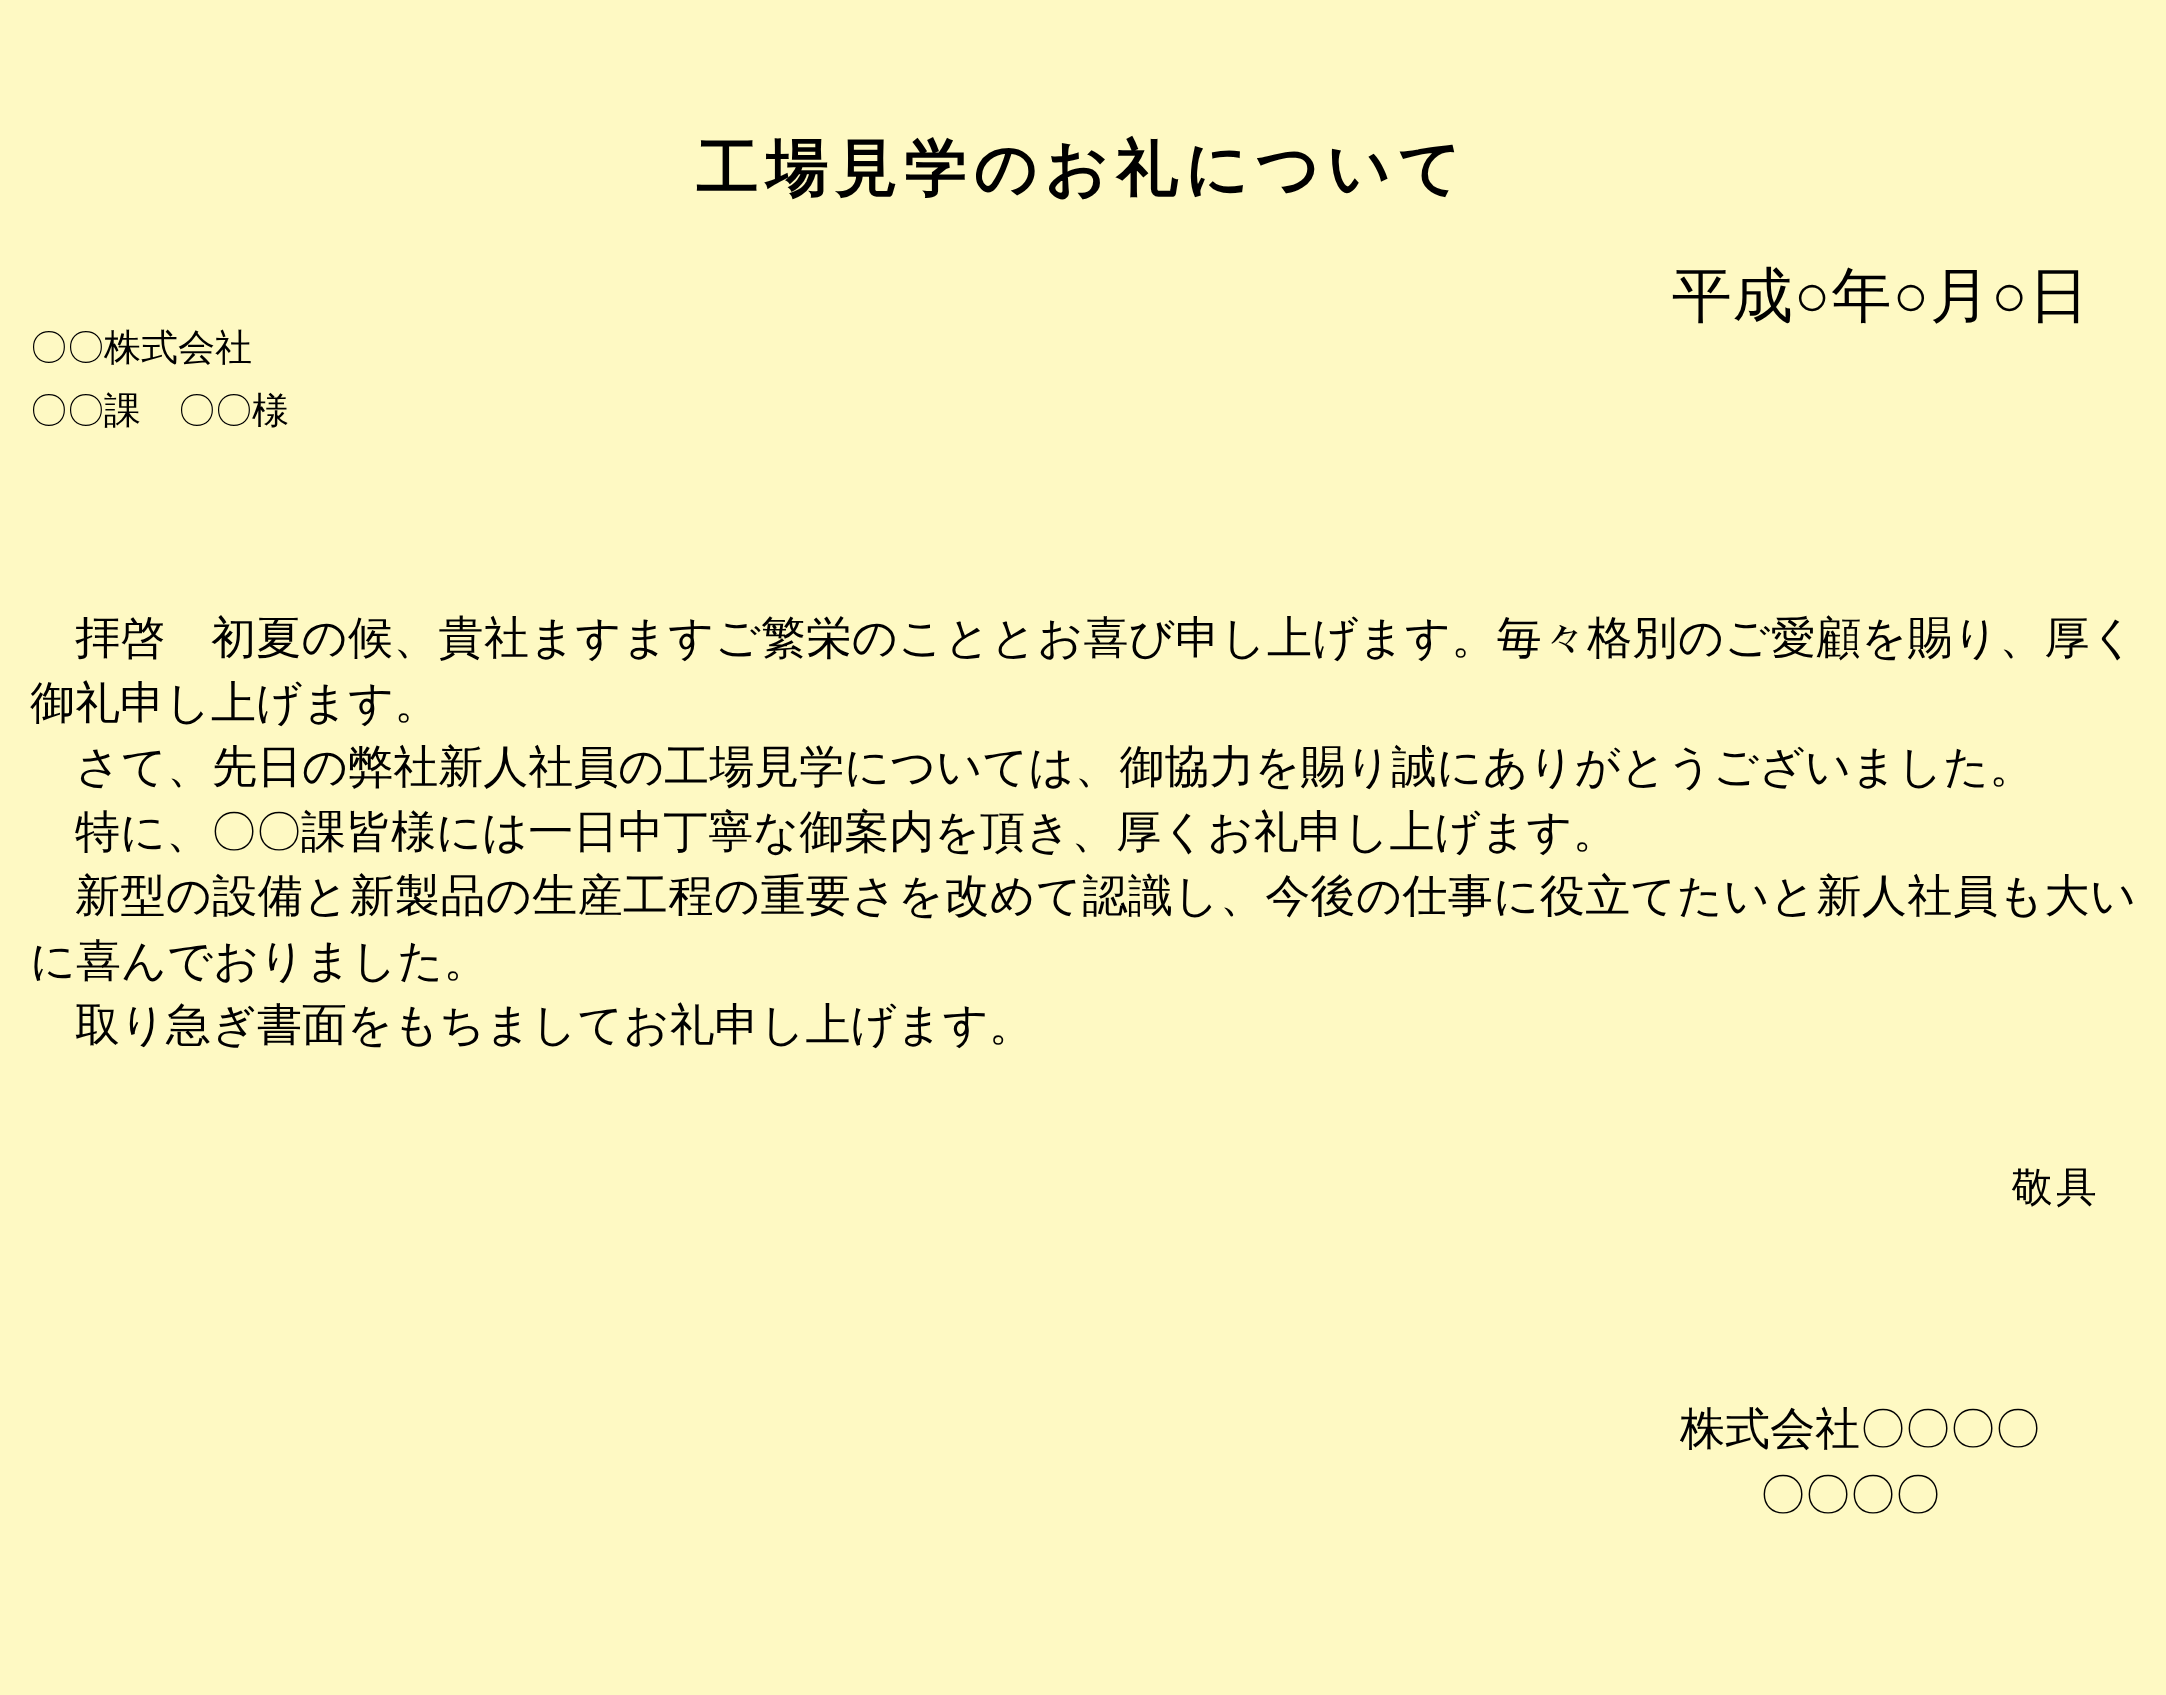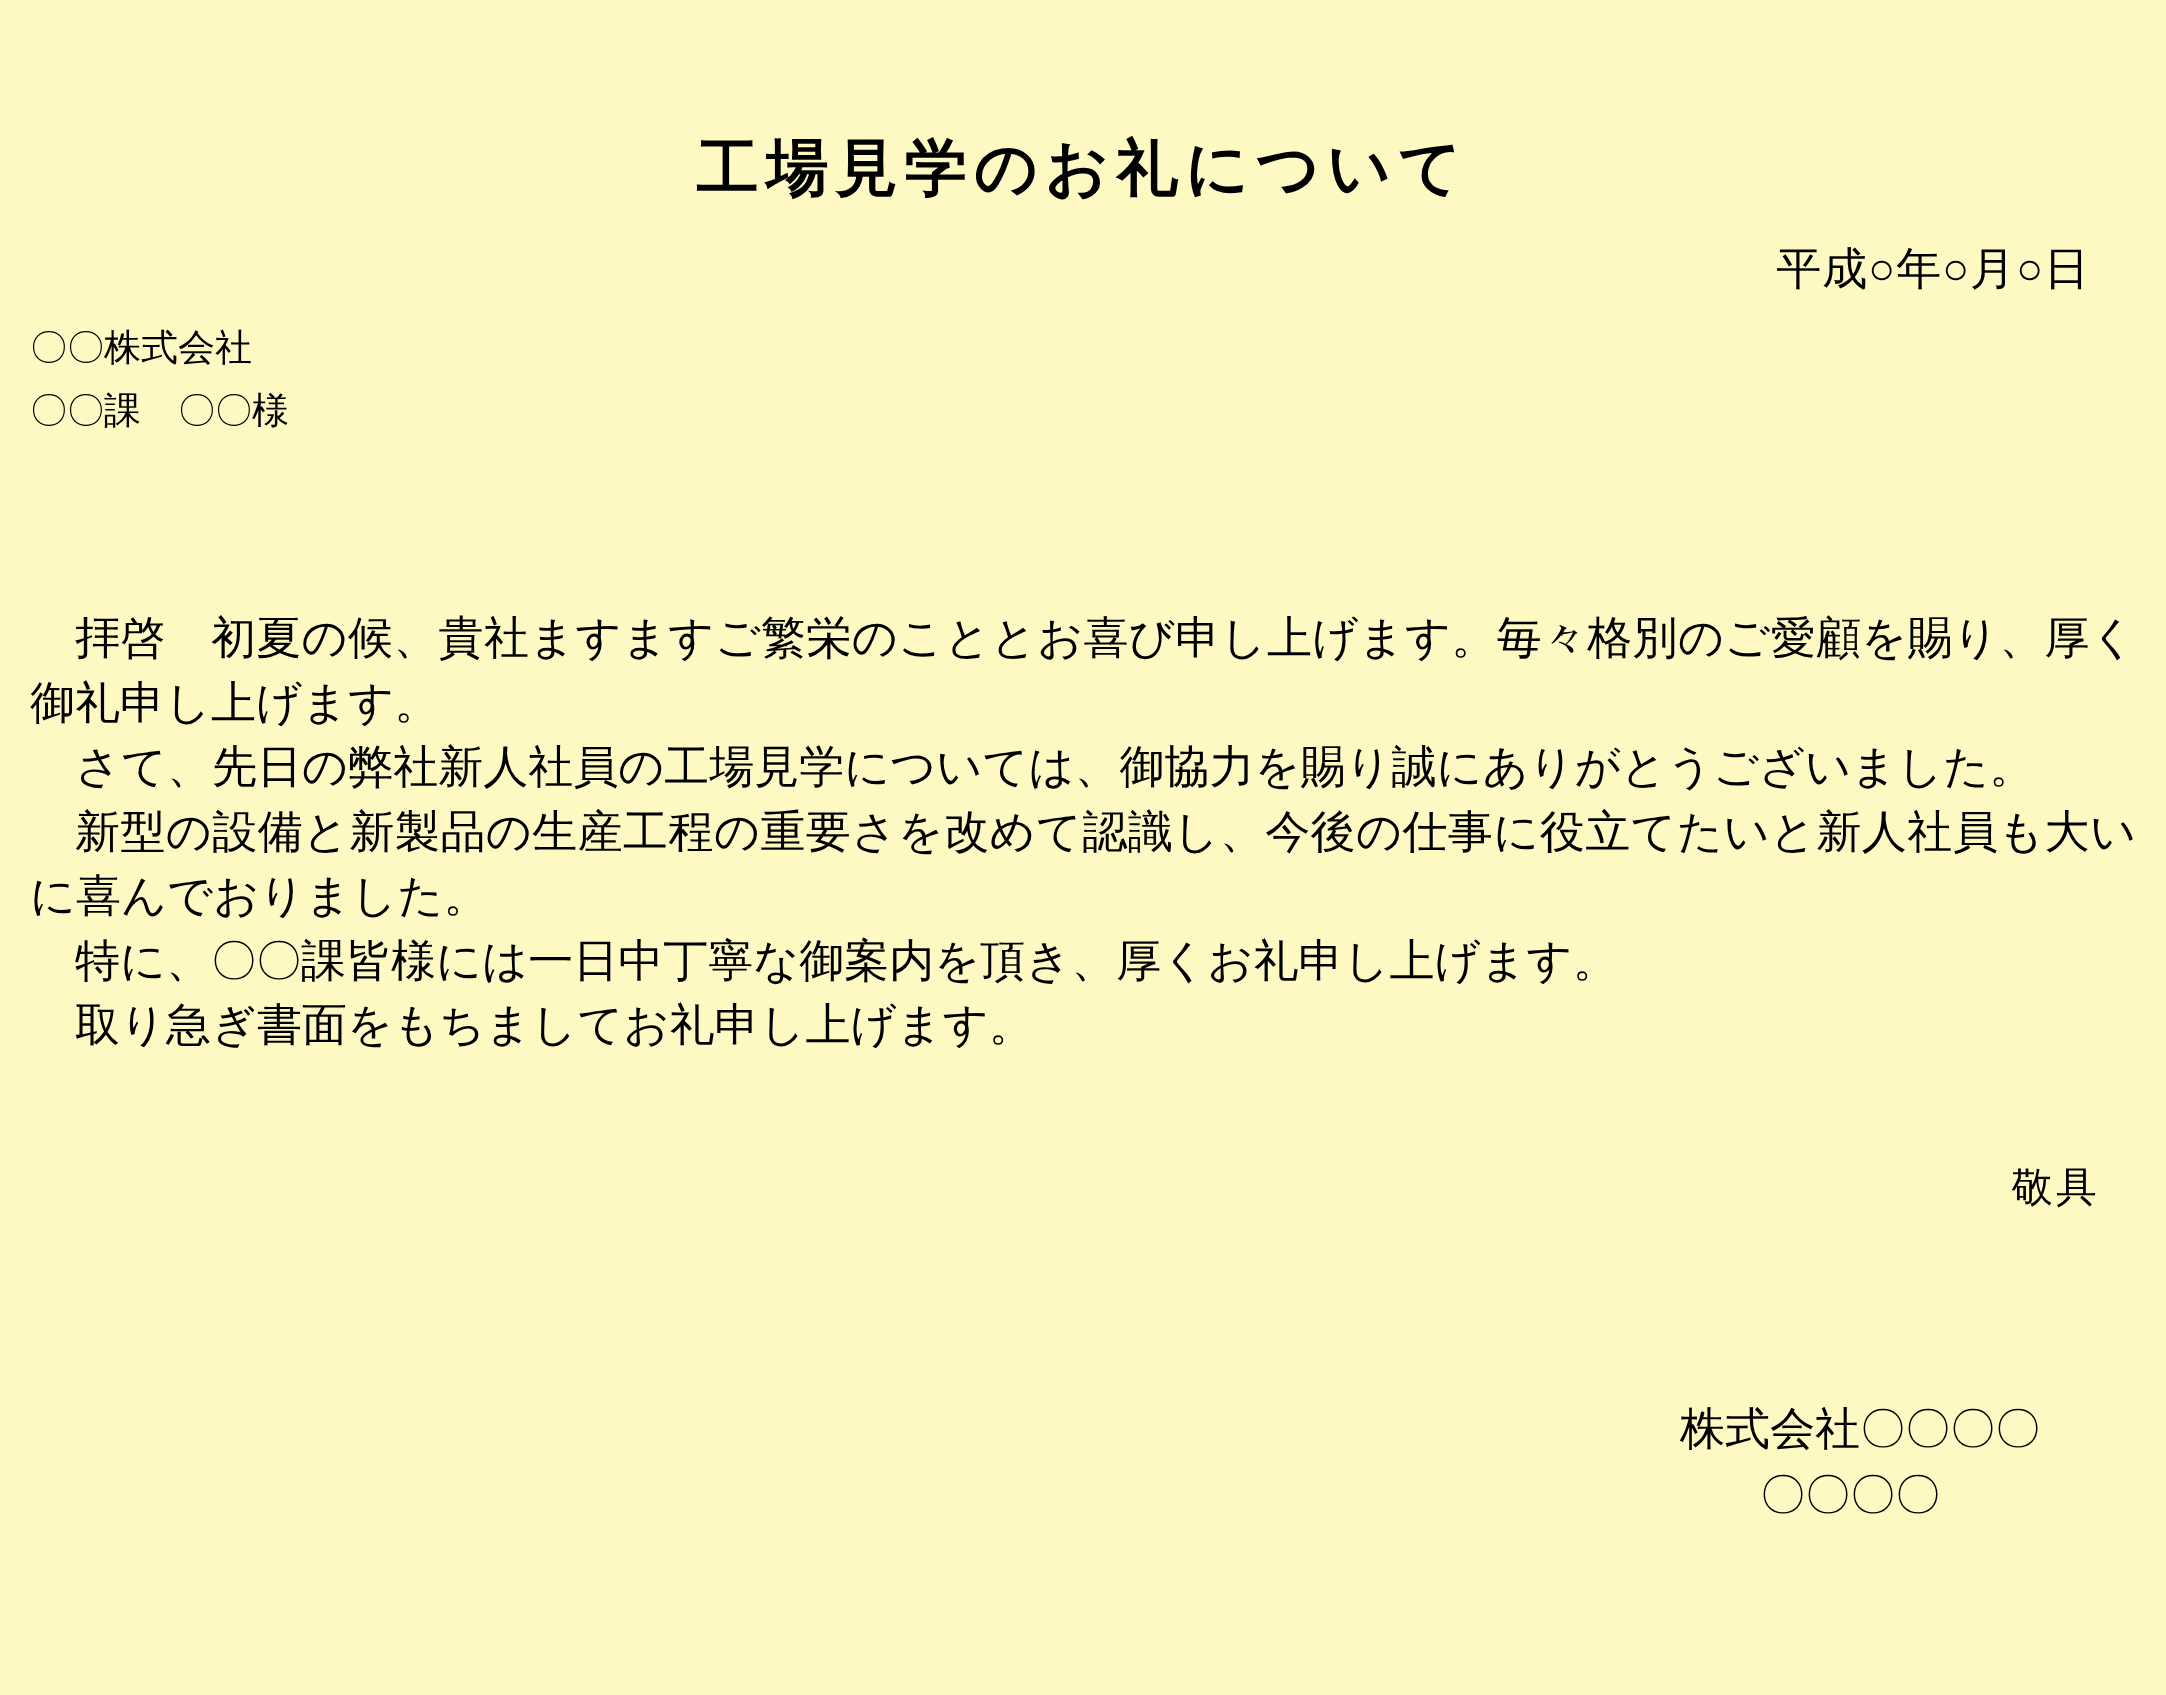--- a/index.html
+++ b/index.html
@@ -27,23 +27,23 @@
       left: 0;
       width: 100%;
       text-align: center;
       font-size: 62px;
       font-weight: 600;
       letter-spacing: 0.12em;
       white-space: nowrap;
     }
     .doc-date {
       position: absolute;
-      top: 239px;
+      top: 256px;
       right: 76px;
-      font-size: 45px;
+      font-size: 60px;
       letter-spacing: 0.02em;
       white-space: nowrap;
       text-align: right;
     }
     .recipient {
       position: absolute;
       top: 316px;
       left: 30px;
       font-size: 37px;
       line-height: 63px;
@@ -95,22 +95,22 @@
   <div class="doc-date">平成○年○月○日</div>
 
   <div class="recipient">
     <div class="line">〇〇株式会社</div>
     <div class="line">〇〇課　〇〇様</div>
   </div>
 
   <div class="letter-body">
     <p>拝啓　初夏の候、貴社ますますご繁栄のこととお喜び申し上げます。毎々格別のご愛顧を賜り、厚く御礼申し上げます。</p>
     <p>さて、先日の弊社新人社員の工場見学については、御協力を賜り誠にありがとうございました。</p>
+    <p>特に、〇〇課皆様には一日中丁寧な御案内を頂き、厚くお礼申し上げます。</p>
     <p>新型の設備と新製品の生産工程の重要さを改めて認識し、今後の仕事に役立てたいと新人社員も大いに喜んでおりました。</p>
-    <p>特に、〇〇課皆様には一日中丁寧な御案内を頂き、厚くお礼申し上げます。</p>
     <p>取り急ぎ書面をもちましてお礼申し上げます。</p>
   </div>
 
   <div class="closing">敬具</div>
 
   <div class="signature">
     <div class="sig-company">株式会社〇〇〇〇</div>
     <div class="sig-name">〇〇〇〇</div>
   </div>
 

